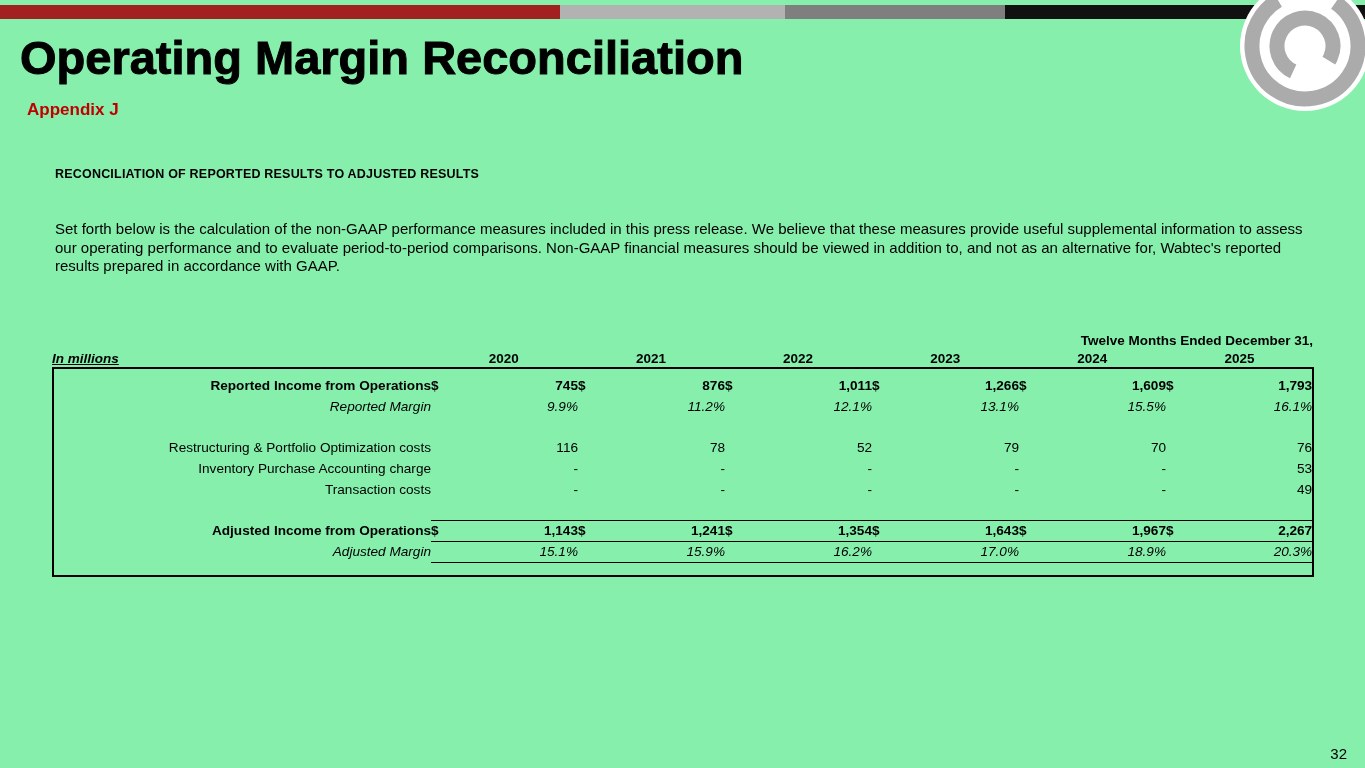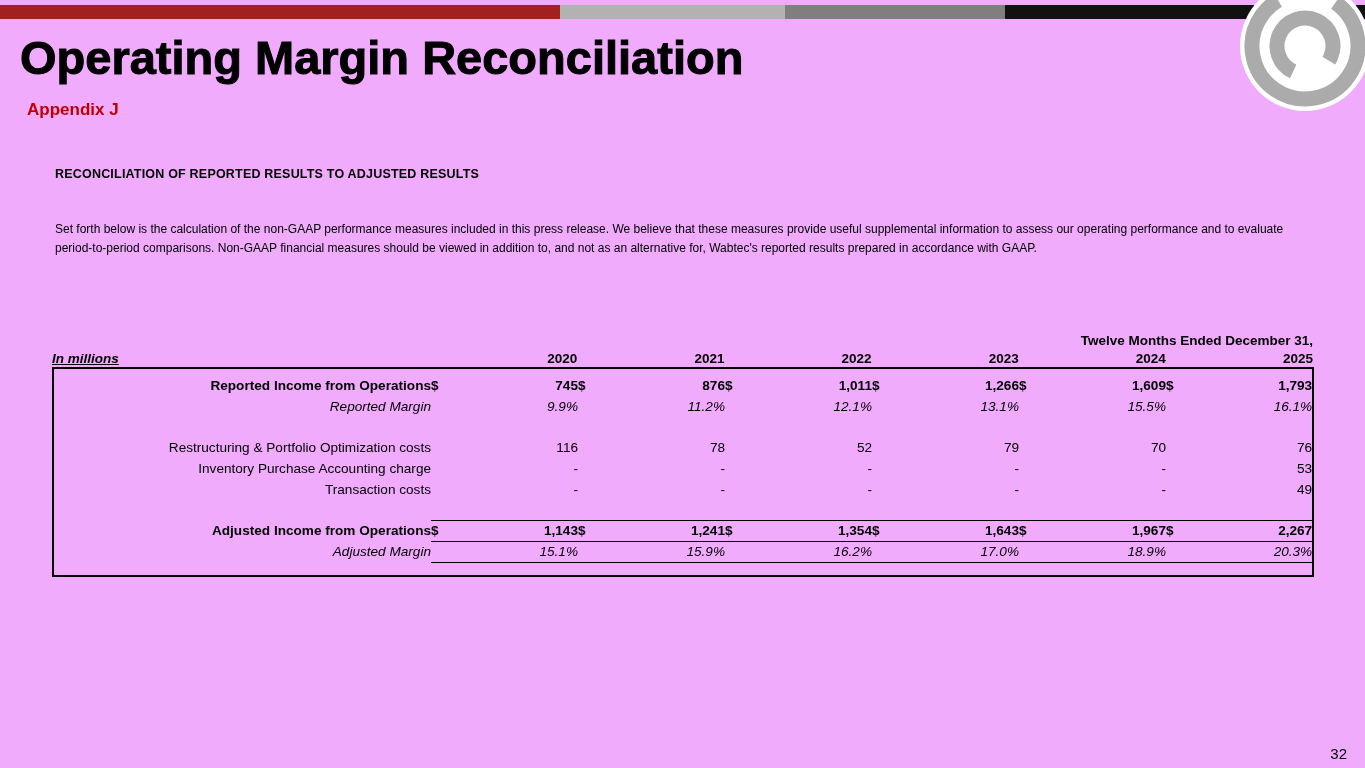--- a/index.html
+++ b/index.html
@@ -4,21 +4,21 @@
 <style>
   * { margin: 0; padding: 0; box-sizing: border-box; }
   html, body { background: #ffffff; }
   body {
     width: 1365px; height: 768px;
     font-family: "Liberation Sans", sans-serif;
     color: #000;
     position: relative;
     overflow: hidden;
   }
-  .slide { position: absolute; inset: 0; background: #f0abfc; }
+  .slide { position: absolute; inset: 0; background: #86efac; }
 
   
   .top-bar { position: absolute; top: 5px; left: 0; width: 100%; height: 14px; display: flex; }
   .top-bar .seg { height: 100%; }
   .seg-1 { width: 41.0%; }
   .seg-2 { width: 16.5%; }
   .seg-3 { width: 16.1%; }
   .seg-4 { width: 26.4%; }
 
   
@@ -35,34 +35,34 @@
     position: absolute; left: 27px; top: 100px;
     font-size: 17px; font-weight: bold;
   }
 
   .section-heading {
     position: absolute; left: 55px; top: 167px;
     font-size: 12.5px; font-weight: bold; letter-spacing: 0.2px;
   }
   .body-text {
     position: absolute; left: 55px; top: 220px; width: 1248px;
-    font-size: 12px; line-height: 18.6px; text-align: left;
+    font-size: 15px; line-height: 18.6px; text-align: left;
   }
 
   
   .table-wrap { position: absolute; left: 52px; top: 330px; width: 1261px; }
   table { border-collapse: collapse; table-layout: fixed; width: 1261px; }
   col.c-label { width: 378px; }
   col.c-dollar { width: 22px; }
   col.c-val { width: 125px; }
 
   .hdr-table td { height: 18px; font-size: 13.5px; padding: 0; white-space: nowrap; vertical-align: bottom; }
   .group-hdr { text-align: right; font-weight: bold; }
   .unit { font-weight: bold; font-style: italic; text-decoration: underline; font-size: 12.5px; padding-left: 3px; }
-  .year { text-align: right; font-weight: bold; padding-bottom: 2px; }
+  .year { text-align: center; font-weight: bold; padding-bottom: 2px; }
 
   .body-table { border: 2px solid #000; margin-top: 1px; }
   .body-table td {
     font-size: 13.6px; height: 21px; padding: 0;
     vertical-align: middle; white-space: nowrap; overflow: hidden;
   }
   .body-table td.spacer { height: 19px; }
   .label { text-align: right; padding-left: 7px; }
   .label.indent { padding-left: 9px; }
   .dollar { text-align: left; }

